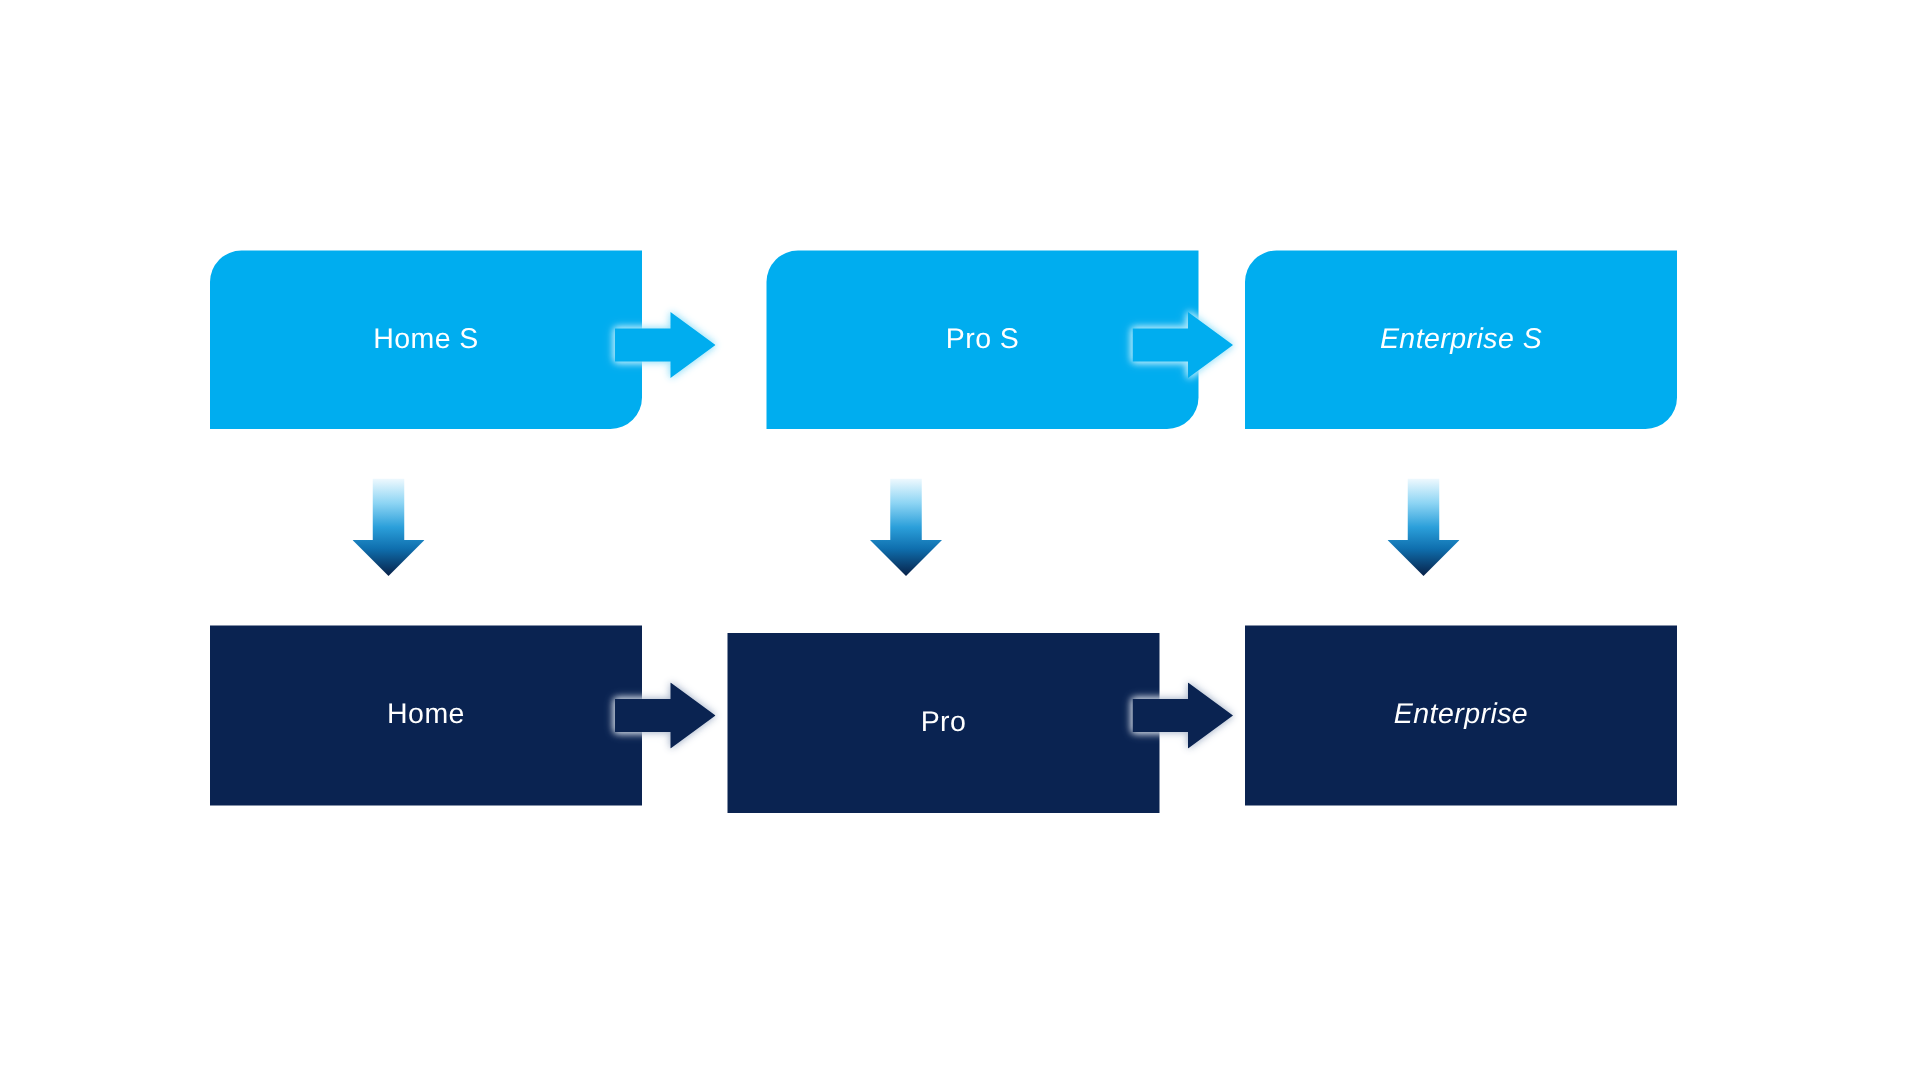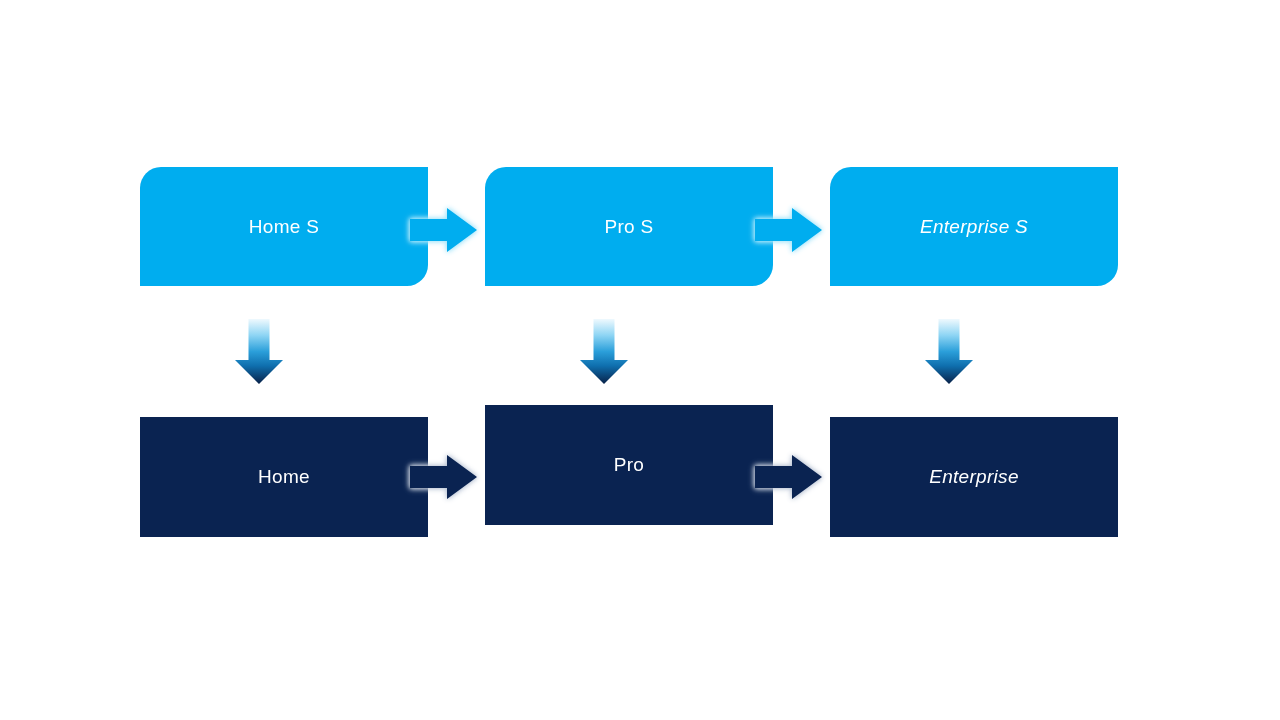--- a/index.html
+++ b/index.html
@@ -41,24 +41,24 @@
     line-height: 0;
   }
   .arrow-right-light svg {
     filter: drop-shadow(0 0 2.5px #9BE2FA) drop-shadow(0 0 2.5px #C9F0FC);
   }
   .arrow-right-dark svg {
     filter: drop-shadow(0 0 2.5px #AEB9CC) drop-shadow(0 0 2.5px #DDE3EC);
   }
   
   .top-1    { left: 140px; top: 167px; }
-  .top-2    { left: 485px; top: 167px; text-align: right; }
+  .top-2    { left: 511px; top: 167px; text-align: right; }
   .top-3    { left: 830px; top: 167px; font-style: italic; }
   .bot-1    { left: 140px; top: 417px; }
-  .bot-2    { left: 485px; top: 405px; text-align: right; }
+  .bot-2    { left: 485px; top: 422px; text-align: right; }
   .bot-3    { left: 830px; top: 417px; font-style: italic; }
   .har-t1   { left: 410px; top: 208px; }
   .har-t2   { left: 755px; top: 208px; }
   .har-b1   { left: 410px; top: 455px; }
   .har-b2   { left: 755px; top: 455px; }
   .var-1    { left: 235px; top: 319px; }
   .var-2    { left: 580px; top: 319px; }
   .var-3    { left: 925px; top: 319px; }
 </style>
 </head>

